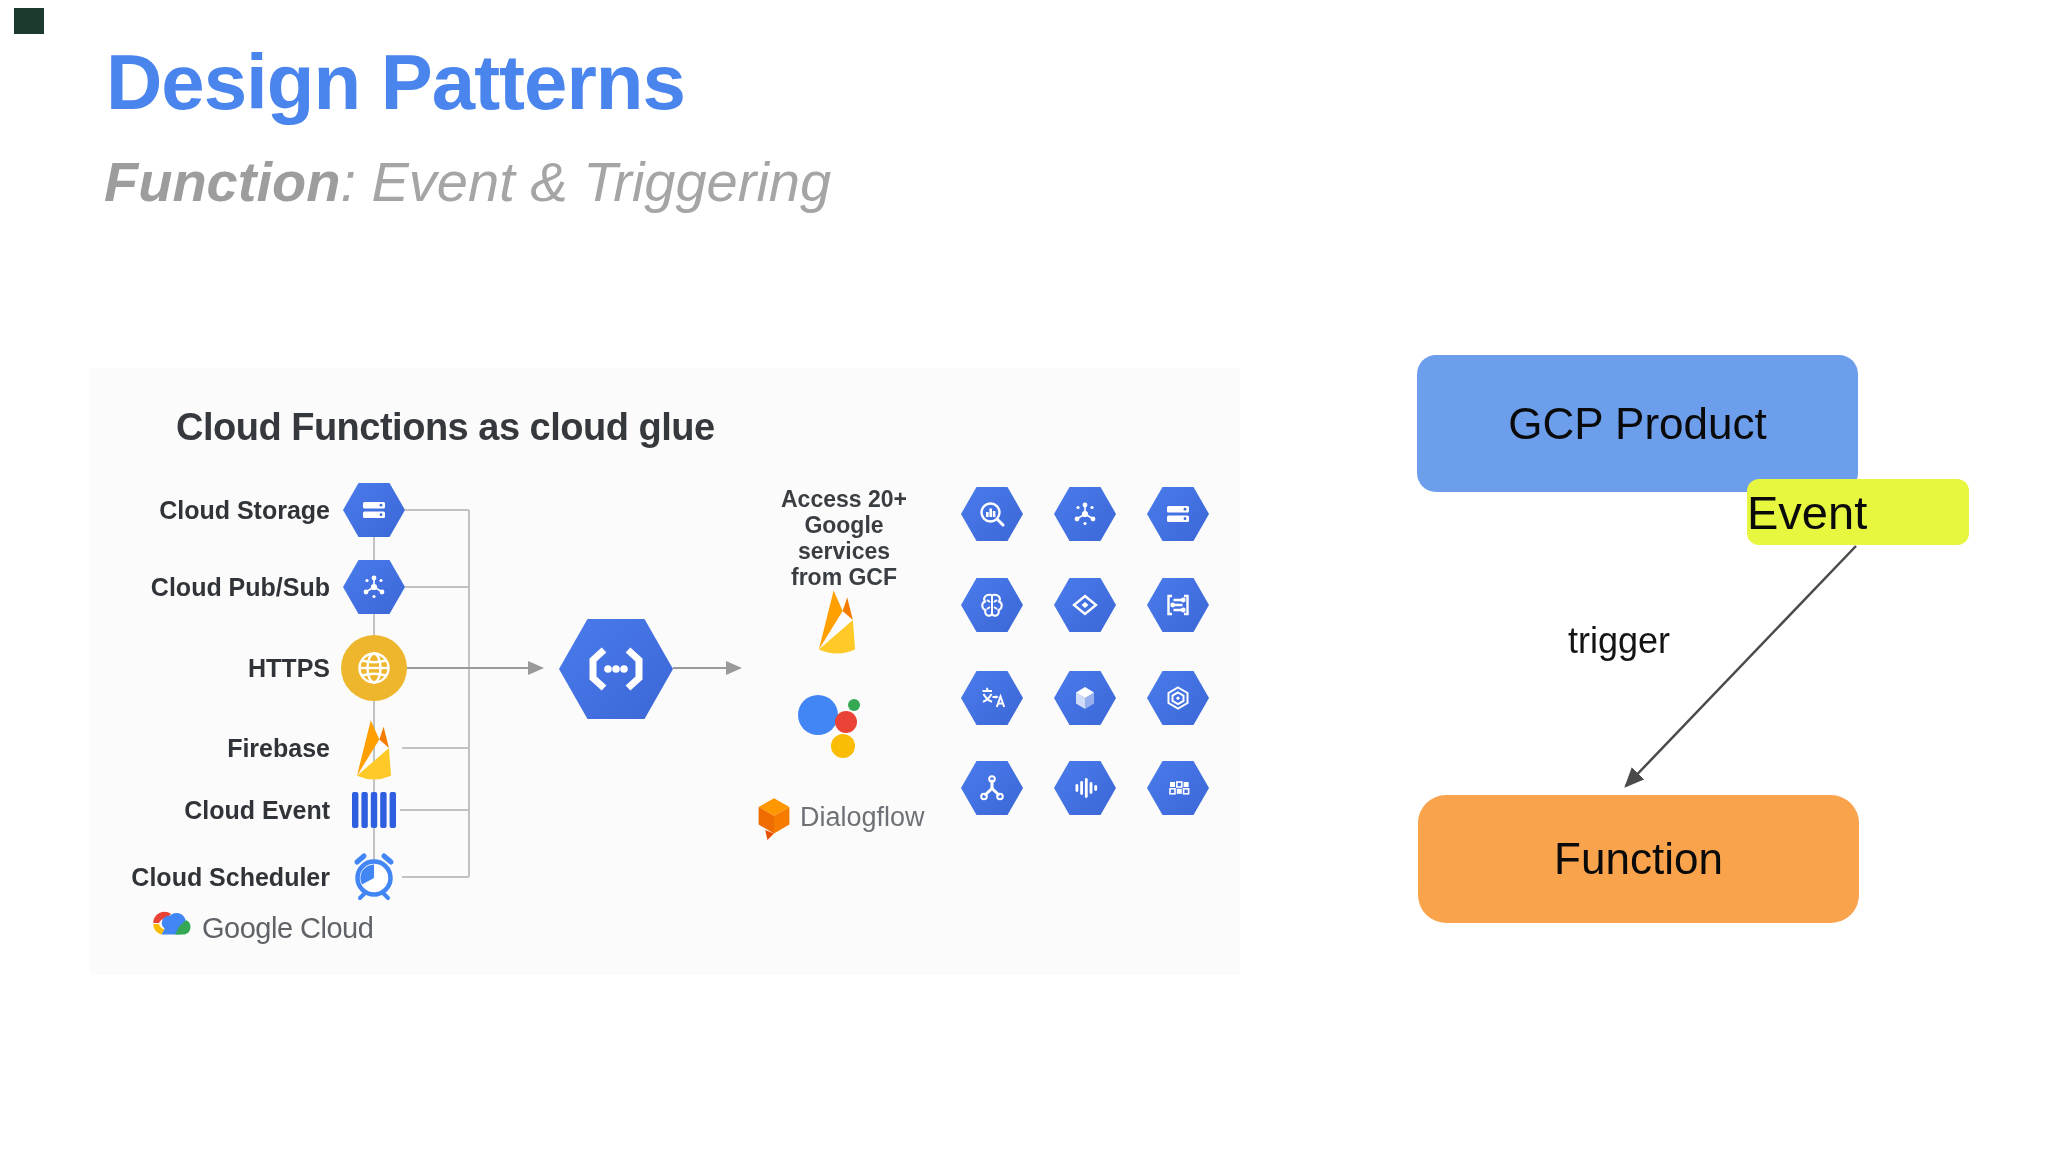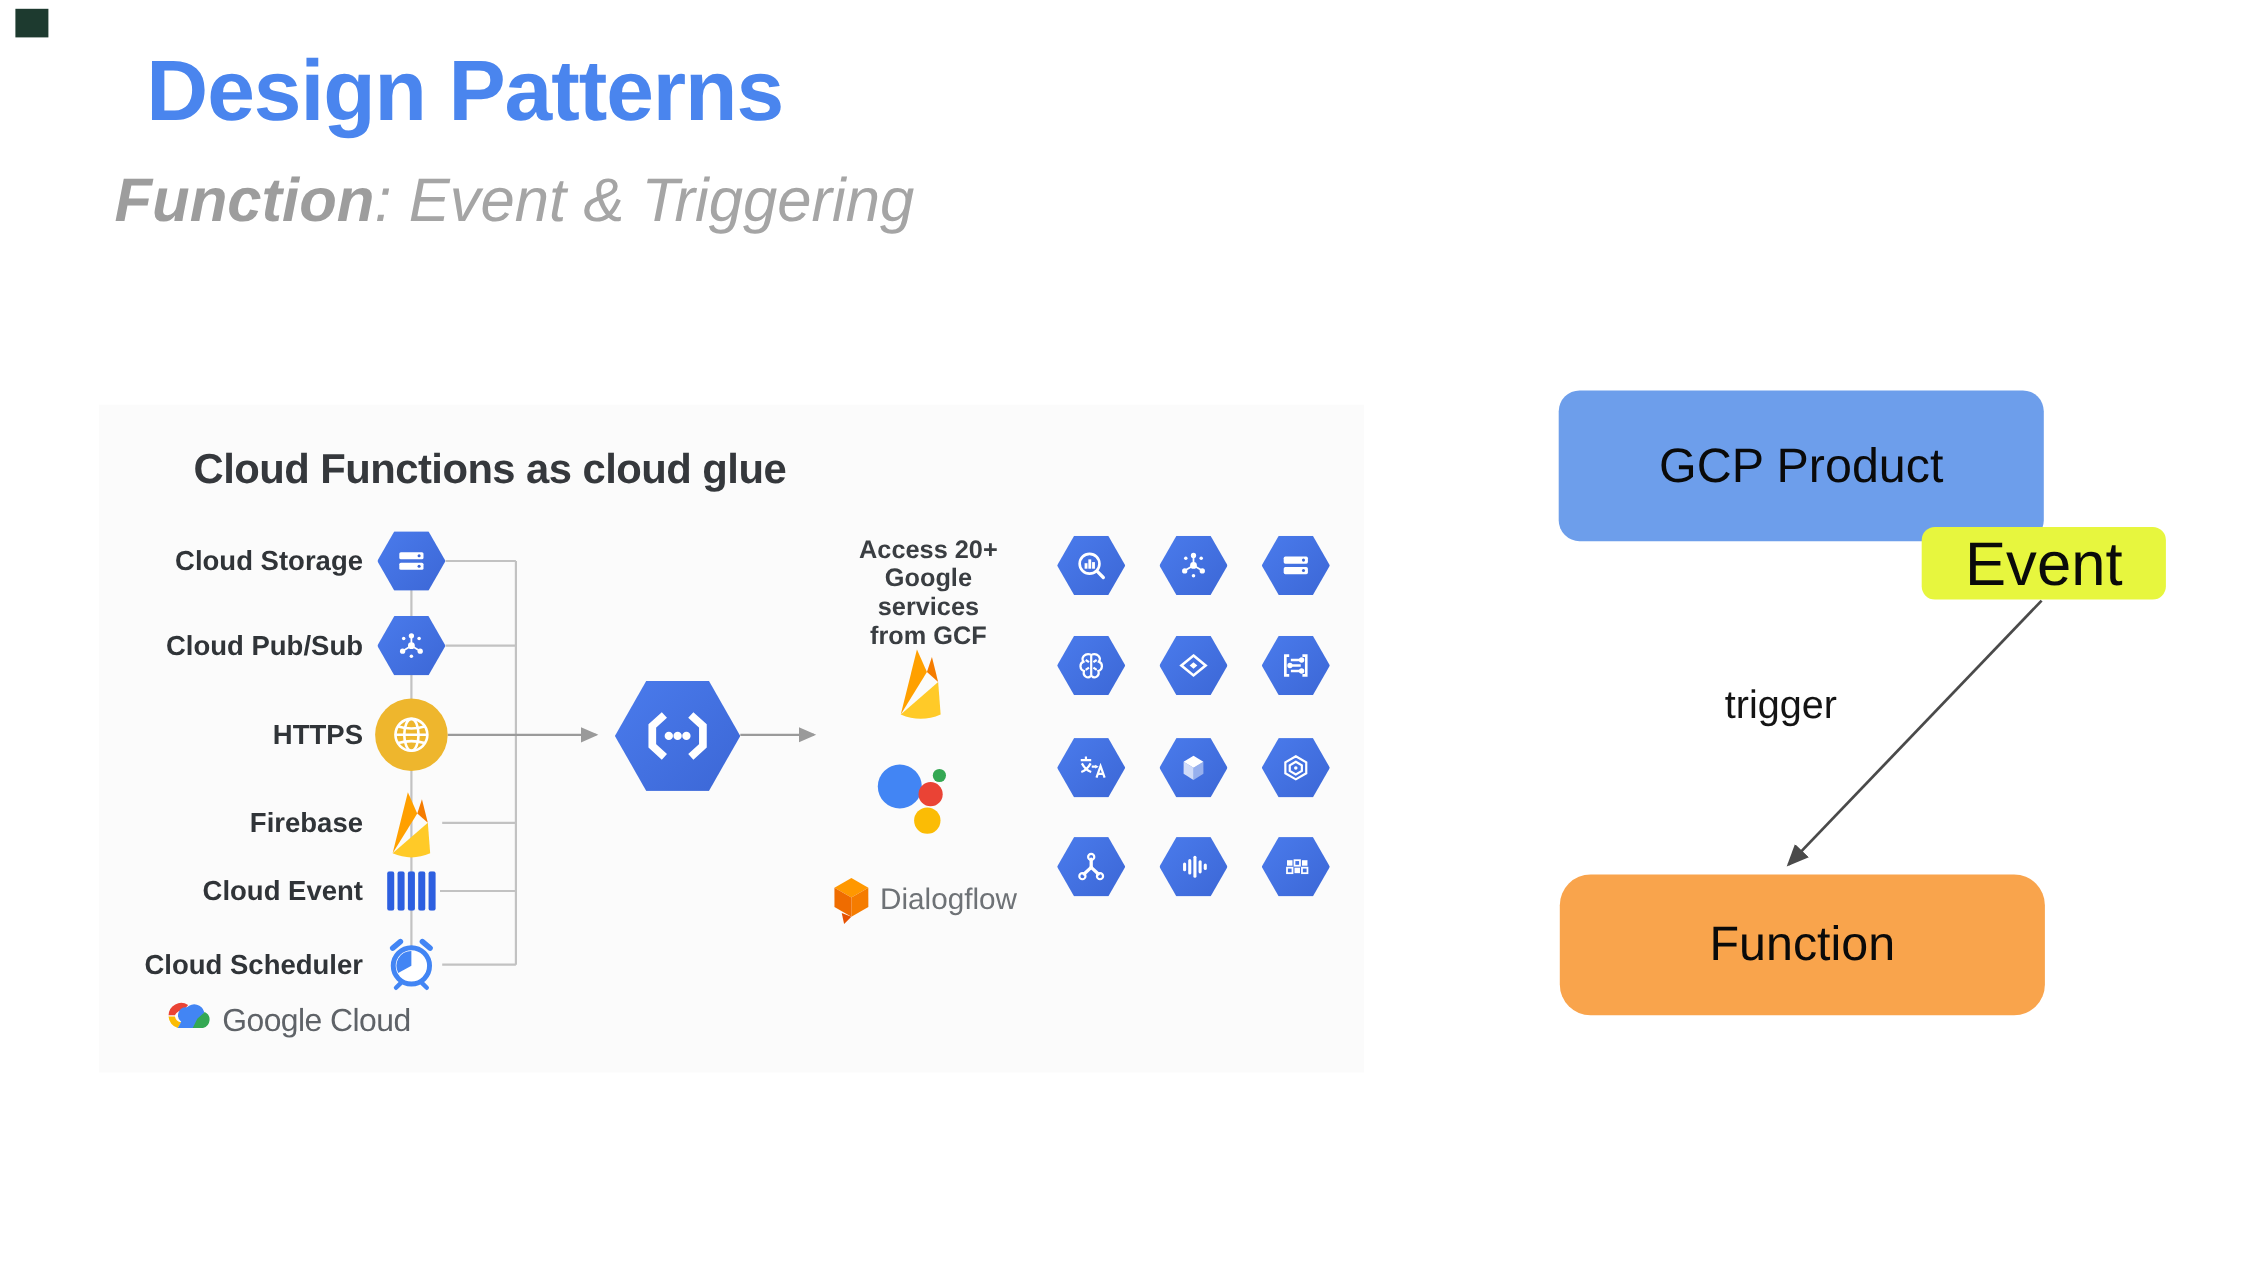--- a/index.html
+++ b/index.html
@@ -4,21 +4,21 @@
 <style>
   html,body{margin:0;padding:0;background:#fff;}
   #canvas{position:relative;width:2048px;height:1152px;background:#fff;overflow:hidden;
           font-family:"Liberation Sans",sans-serif;}
   .abs{position:absolute;}
   .nosel{user-select:none;}
 
   
   .corner-marker{left:14px;top:8px;width:30px;height:26px;background:#1d3a2f;}
   .page-title{left:106px;top:40px;font-size:78px;font-weight:700;color:var(--title-blue);
-              letter-spacing:-1px;line-height:84px;margin-left:27px;}
+              letter-spacing:-1px;line-height:84px;}
   .page-subtitle{left:104px;top:150px;font-size:56px;font-style:italic;color:var(--subtitle-gray);
                  line-height:64px;}
   .page-subtitle b{font-weight:700;color:#9d9d9d;}
 
   
   .panel{left:90px;top:368px;width:1150px;height:607px;background:var(--panel-bg);}
   .panel-title{left:176px;top:406px;font-size:38px;font-weight:700;color:#35383c;letter-spacing:-0.5px;}
 
   .src-label{width:212px;left:118px;text-align:right;font-size:25px;font-weight:700;color:var(--ink);
              height:30px;line-height:30px;}
@@ -34,21 +34,21 @@
   .access-text{left:768px;top:486px;width:152px;text-align:center;font-size:23px;font-weight:700;
                color:#3a3e42;line-height:26px;}
   .dialogflow-label{left:800px;top:802px;font-size:27px;color:#6e7276;}
   .brand-text{left:202px;top:912px;font-size:29px;color:var(--brand-gray);letter-spacing:-0.5px;}
 
   
   .flow-box{display:flex;align-items:center;justify-content:center;font-size:44px;color:#0a0a0a;}
   .gcp-box{left:1417px;top:355px;width:441px;height:137px;border-radius:19px;background:var(--product-blue);}
   .func-box{left:1418px;top:795px;width:441px;height:128px;border-radius:28px;background:var(--function-orange);}
   .event-box{left:1747px;top:479px;width:222px;height:66px;border-radius:12px;background:var(--event-yellow);
-             display:flex;align-items:center;justify-content:center;font-size:56px;color:#0a0a0a;z-index:4;}
+             display:flex;align-items:center;justify-content:flex-start;font-size:47px;color:#0a0a0a;z-index:4;}
   .trigger-label{left:1568px;top:620px;font-size:36px;color:#141414;}
 
   svg.overlay{position:absolute;left:0;top:0;z-index:1;}
   .z2{z-index:2;}
 </style>
 </head>
 <body>
 
 <div id="canvas">
 

